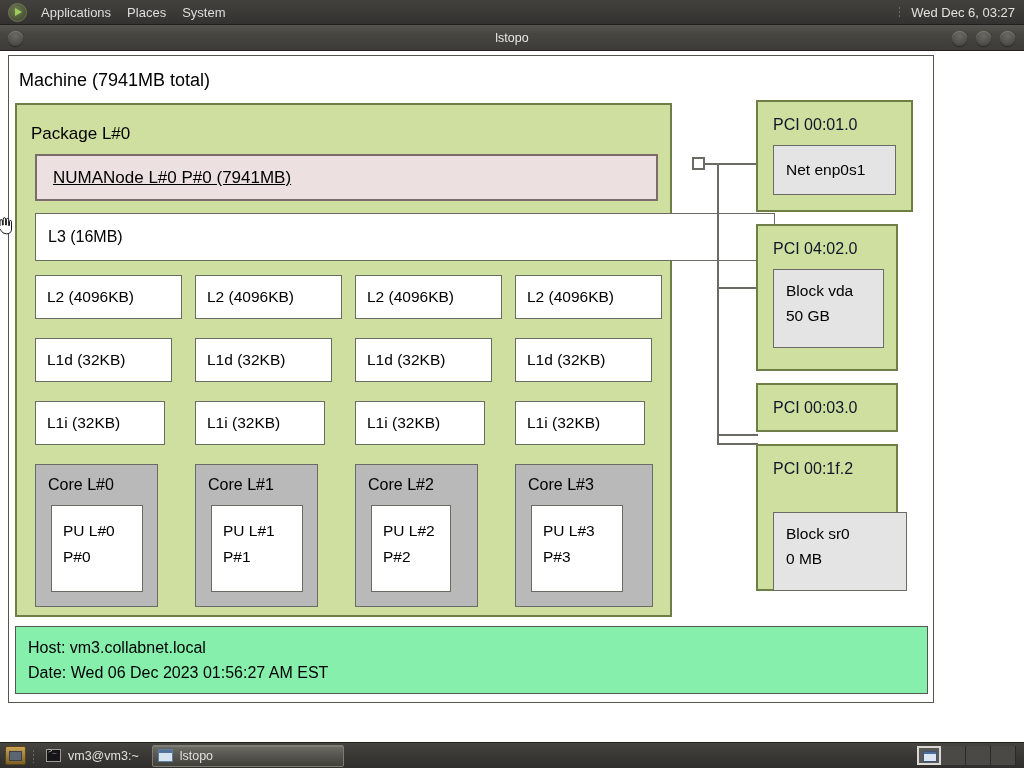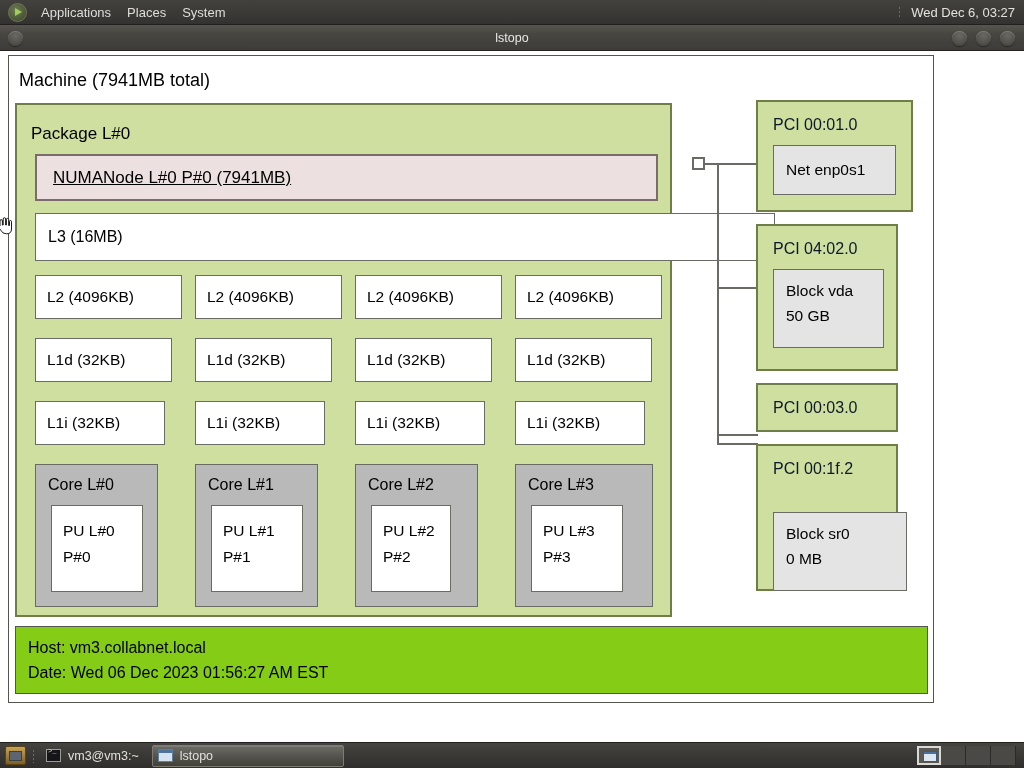--- a/index.html
+++ b/index.html
@@ -150,21 +150,21 @@
     position: absolute; background: #e4e4e4; border: 1px solid #6b6b65;
     box-sizing: border-box;
   }
   .pci-child > .pcl1 { position: absolute; left: 12px; top: 12px; font-size: 15.5px; color:#000; white-space:nowrap;}
   .pci-child > .pcl2 { position: absolute; left: 12px; top: 37px; font-size: 15.5px; color:#000; white-space:nowrap;}
   .pci-child.single > .pcl1 { top: 50%; transform: translateY(-50%); }
 
   
   #footer-box {
     position: absolute; left: 6px; top: 570px; width: 913px; height: 68px;
-    background: #84cc16; border: 1px solid #55554f; box-sizing: border-box;
+    background: #86efac; border: 1px solid #55554f; box-sizing: border-box;
   }
   #host-line { left: 12px; top: 12px; font-size: 16px; }
   #date-line { left: 12px; top: 37px; font-size: 16px; }
 
   
   #hand-cursor {
     position: absolute; left: -2px; top: 166px; width: 14px; height: 18px;
     pointer-events: none;
   }
 

